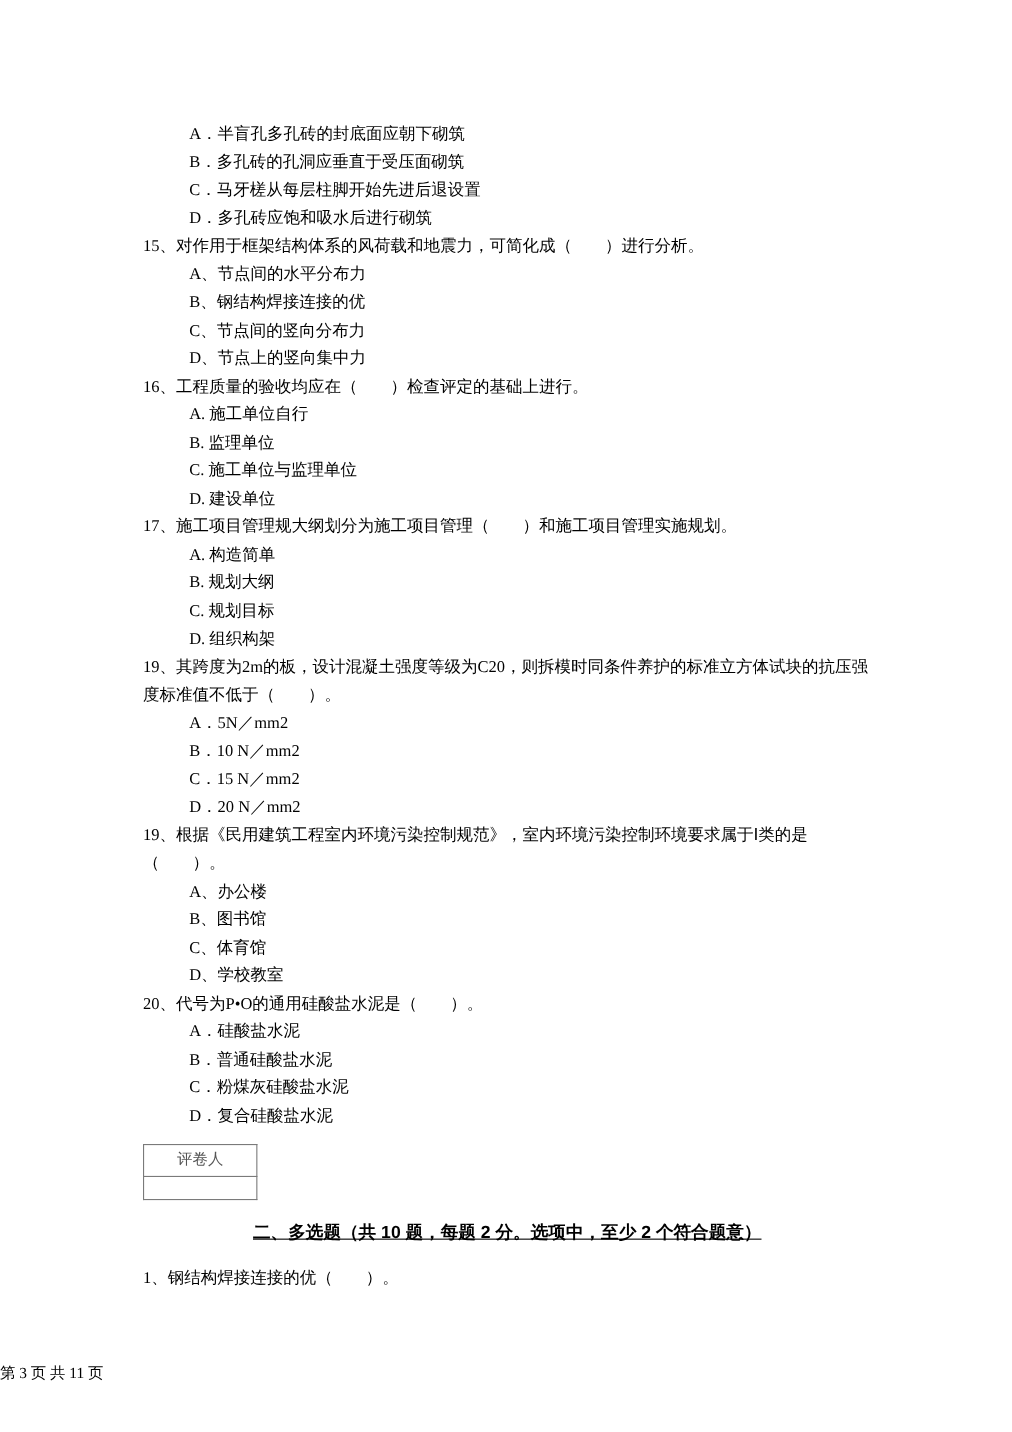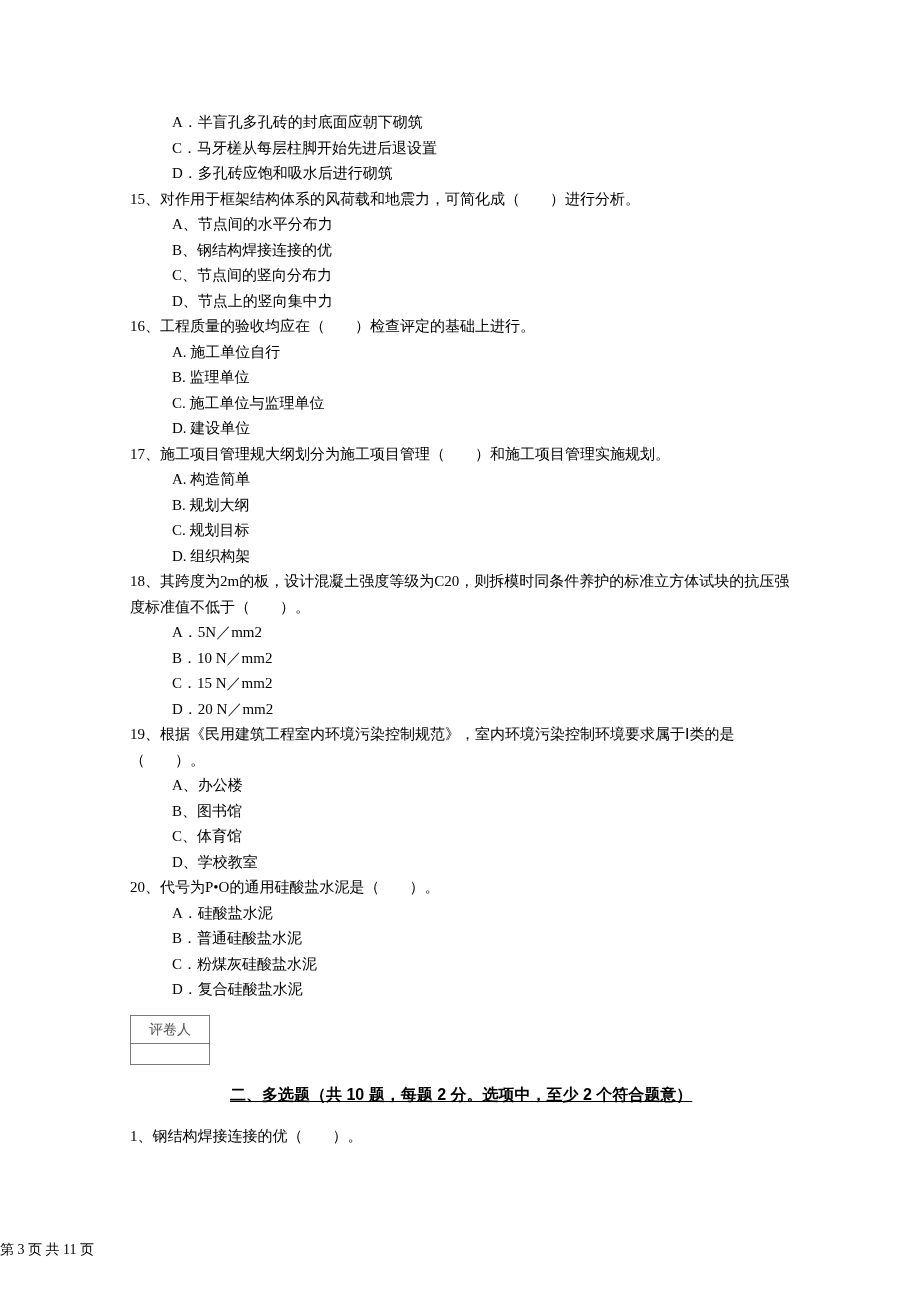--- a/index.html
+++ b/index.html
@@ -33,21 +33,21 @@
     margin-bottom: 6px;
   }
   .scorer-box table {
     border-collapse: collapse;
   }
   .scorer-box td {
     border: 1px solid #7a7a7a;
     font-size: 14px;
     color: #555;
     text-align: center;
-    padding: 2px 12px;
+    padding: 2px 24px;
   }
   .section-title {
     font-family: "SimHei", "黑体", sans-serif;
     font-weight: bold;
     font-size: 16px;
     margin-left: 100px;
     text-decoration: underline;
   }
   .footer {
     position: absolute;
@@ -58,20 +58,21 @@
     font-size: 14px;
   }
 </style>
 </head>
 <body>
 
 <div class="page">
 
   <div class="option-block">
     <p class="option">A．半盲孔多孔砖的封底面应朝下砌筑</p>
+    <p class="option">B．多孔砖的孔洞应垂直于受压面砌筑</p>
     <p class="option">C．马牙槎从每层柱脚开始先进后退设置</p>
     <p class="option">D．多孔砖应饱和吸水后进行砌筑</p>
   </div>
 
   <p class="question">15、对作用于框架结构体系的风荷载和地震力，可简化成（　　）进行分析。</p>
   <div class="option-block">
     <p class="option">A、节点间的水平分布力</p>
     <p class="option">B、钢结构焊接连接的优</p>
     <p class="option">C、节点间的竖向分布力</p>
     <p class="option">D、节点上的竖向集中力</p>
@@ -86,21 +87,21 @@
   </div>
 
   <p class="question">17、施工项目管理规大纲划分为施工项目管理（　　）和施工项目管理实施规划。</p>
   <div class="option-block">
     <p class="option">A. 构造简单</p>
     <p class="option">B. 规划大纲</p>
     <p class="option">C. 规划目标</p>
     <p class="option">D. 组织构架</p>
   </div>
 
-  <p class="question">18、其跨度为2m的板，设计混凝土强度等级为C20，则拆模时同条件养护的标准立方体试块的抗压强度标准值不低于（　　）。</p>
+  <p class="question">19、其跨度为2m的板，设计混凝土强度等级为C20，则拆模时同条件养护的标准立方体试块的抗压强度标准值不低于（　　）。</p>
   <div class="option-block">
     <p class="option">A．5N／mm2</p>
     <p class="option">B．10 N／mm2</p>
     <p class="option">C．15 N／mm2</p>
     <p class="option">D．20 N／mm2</p>
   </div>
 
   <p class="question">19、根据《民用建筑工程室内环境污染控制规范》，室内环境污染控制环境要求属于Ⅰ类的是（　　）。</p>
   <div class="option-block">
     <p class="option">A、办公楼</p>

